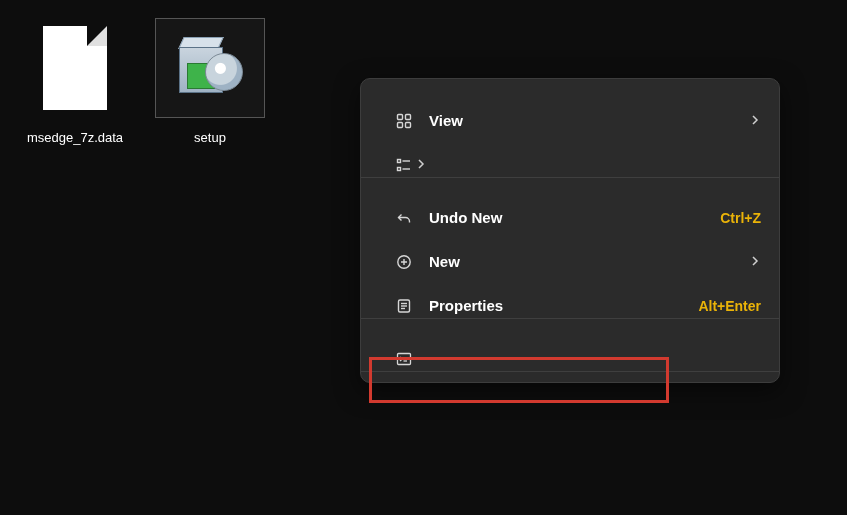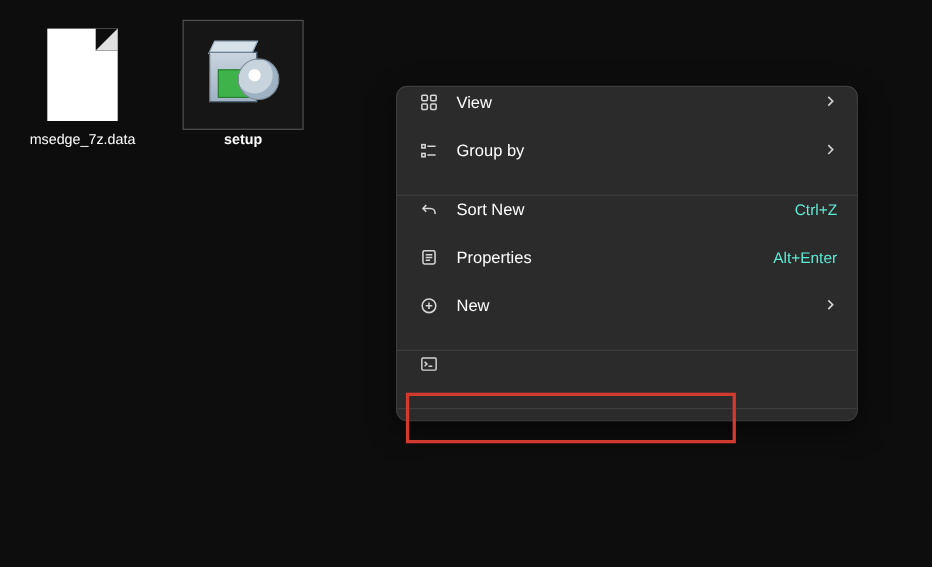--- a/index.html
+++ b/index.html
@@ -25,21 +25,21 @@
     height: 100px;
     display: flex;
     align-items: center;
     justify-content: center;
   }
   .desktop-icon.selected .icon-wrap {
     background: rgba(255,255,255,0.04);
     border: 1px solid #555;
   }
   .desktop-icon .label {
-    margin-top: 1px;
+    margin-top: 12px;
     font-size: 13px;
     color: #ffffff;
   }
 
   
   .file-page {
     width: 64px;
     height: 84px;
     background: #ffffff;
     position: relative;
@@ -104,43 +104,44 @@
     top: 78px;
     width: 420px;
     background: #2b2b2b;
     border: 1px solid #3d3d3d;
     border-radius: 10px;
     padding: 6px 0;
     box-shadow: 0 8px 24px rgba(0,0,0,0.5);
   }
   .menu-item {
     display: flex;
-    align-items: flex-start;
+    align-items: flex-end;
     height: 44px;
-    padding: 0 18px 0 18px;
+    padding: 0 18px 0 32px;
     color: #ffffff;
     cursor: default;
     position: relative;
+    font-weight: bold;
   }
   .menu-item .mi-icon {
     width: 22px;
     display: flex;
     align-items: center;
     justify-content: center;
     color: #d6d6d6;
     flex-shrink: 0;
   }
   .menu-item .mi-label {
     margin-left: 14px;
     flex: 1;
     font-size: 15px;
   }
   .menu-item .mi-shortcut {
     font-size: 14px;
-    color: #5eead4;
+    color: #eab308;
   }
   .menu-item .mi-chevron {
     color: #cfcfcf;
   }
   .menu-sep {
     height: 1px;
     background: #3f3f3f;
     margin: 4px 0;
   }
   .highlight-box {
@@ -152,21 +153,21 @@
 </head>
 <body>
 
 <div class="desktop-icon" style="left:20px; top:18px;">
   <div class="icon-wrap">
     <div class="file-page"></div>
   </div>
   <div class="label">msedge_7z.data</div>
 </div>
 
-<div class="desktop-icon selected" style="left:166px; top:18px;font-weight:bold;">
+<div class="desktop-icon selected" style="left:155px; top:18px;">
   <div class="icon-wrap">
     <div class="installer">
       <div class="flap"></div>
       <div class="box"></div>
       <div class="front"></div>
       <div class="disc"></div>
     </div>
   </div>
   <div class="label">setup</div>
 </div>
@@ -193,69 +194,68 @@
 
   <div class="menu-item">
     <span class="mi-icon">
       <svg width="16" height="16" viewBox="0 0 16 16" fill="none" stroke="currentColor" stroke-width="1.4">
         <rect x="1.5" y="2.5" width="3" height="3"></rect>
           <line x1="6.5" y1="4" x2="14" y2="4"></line>
         <rect x="1.5" y="10.5" width="3" height="3"></rect>
           <line x1="6.5" y1="12" x2="14" y2="12"></line>
       </svg>
     </span>
-    <span class="mi-label">Group by</span>
     <span class="mi-chevron">
       <svg width="12" height="12" viewBox="0 0 12 12" fill="none" stroke="currentColor" stroke-width="1.5">
           <path d="M4 2l4 4-4 4"></path>
         </svg>
     </span>
   </div>
 
   <div class="menu-sep"></div>
 
   <div class="menu-item">
     <span class="mi-icon">
       <svg width="16" height="16" viewBox="0 0 16 16" fill="none" stroke="currentColor" stroke-width="1.4">
         <path d="M5.5 4.5L2.5 7.5l3 3"></path>
           <path d="M2.5 7.5h7a4 4 0 0 1 4 4v1"></path>
       </svg>
     </span>
-    <span class="mi-label">Sort New</span>
+    <span class="mi-label">Undo New</span>
     <span class="mi-shortcut">Ctrl+Z</span>
-  </div>
-
-  <div class="menu-item">
-    <span class="mi-icon">
-      <svg width="16" height="16" viewBox="0 0 16 16" fill="none" stroke="currentColor" stroke-width="1.4">
-        <rect x="2.5" y="2" width="11" height="12" rx="1.5"></rect>
-        <line x1="5" y1="5.5" x2="11" y2="5.5"></line>
-          <line x1="5" y1="8" x2="11" y2="8"></line>
-          <line x1="5" y1="10.5" x2="9" y2="10.5"></line>
-      </svg>
-    </span>
-    <span class="mi-label">Properties</span>
-    <span class="mi-shortcut">Alt+Enter</span>
   </div>
 
   <div class="menu-item">
     <span class="mi-icon">
       <svg width="16" height="16" viewBox="0 0 16 16" fill="none" stroke="currentColor" stroke-width="1.4">
         <circle cx="8" cy="8" r="6.2"></circle>
           <path d="M8 5v6M5 8h6"></path>
       </svg>
     </span>
     <span class="mi-label">New</span>
     <span class="mi-chevron">
       <svg width="12" height="12" viewBox="0 0 12 12" fill="none" stroke="currentColor" stroke-width="1.5">
           <path d="M4 2l4 4-4 4"></path>
         </svg>
     </span>
   </div>
 
+  <div class="menu-item">
+    <span class="mi-icon">
+      <svg width="16" height="16" viewBox="0 0 16 16" fill="none" stroke="currentColor" stroke-width="1.4">
+        <rect x="2.5" y="2" width="11" height="12" rx="1.5"></rect>
+        <line x1="5" y1="5.5" x2="11" y2="5.5"></line>
+          <line x1="5" y1="8" x2="11" y2="8"></line>
+          <line x1="5" y1="10.5" x2="9" y2="10.5"></line>
+      </svg>
+    </span>
+    <span class="mi-label">Properties</span>
+    <span class="mi-shortcut">Alt+Enter</span>
+  </div>
+
   <div class="menu-sep"></div>
 
   <div class="menu-item">
     <span class="mi-icon">
       <svg width="16" height="16" viewBox="0 0 16 16" fill="currentColor">
         <rect x="1.5" y="2.5" width="13" height="11" rx="1" fill="none" stroke="currentColor" stroke-width="1.3"></rect>
         <path d="M4 6l2.2 2L4 10" fill="none" stroke="currentColor" stroke-width="1.3"></path>
         <line x1="7.5" y1="10" x2="11" y2="10" stroke="currentColor" stroke-width="1.3"></line>
       </svg>
     </span>

